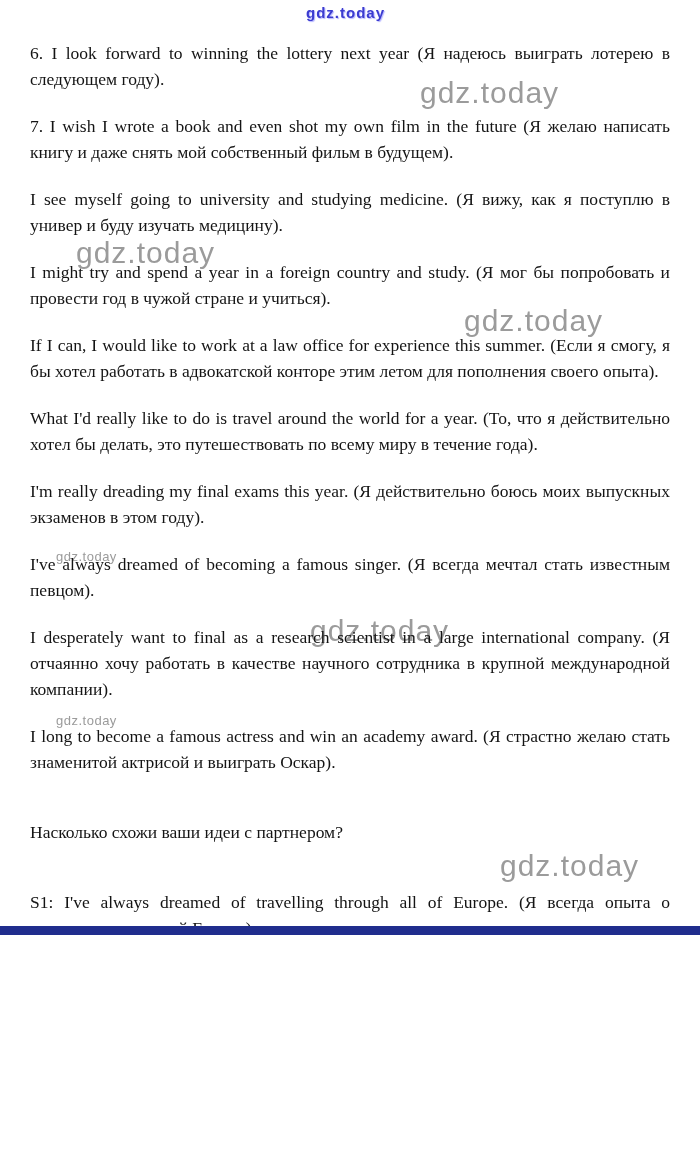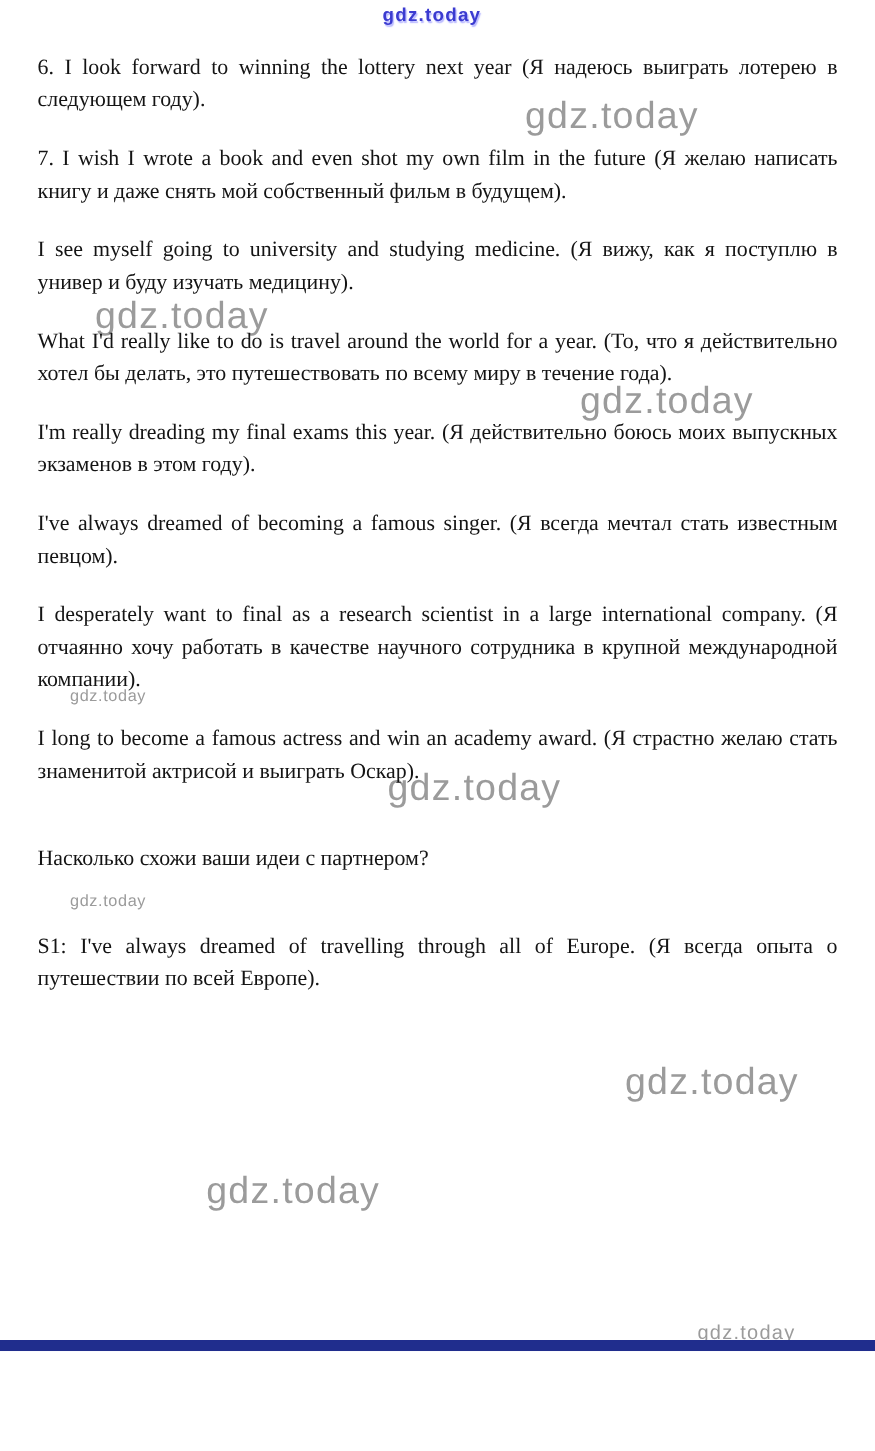--- a/index.html
+++ b/index.html
@@ -3,21 +3,21 @@
 <meta charset="utf-8">
 <style>
   html, body {
     margin: 0;
     padding: 0;
     background: #ffffff;
   }
   #page {
     position: relative;
     width: 700px;
-    height: 1081px;
+    height: 935px;
     background: #ffffff;
     overflow: hidden;
     font-family: "Liberation Serif", "DejaVu Serif", serif;
     color: #141414;
   }
   #content {
     position: relative;
     padding: 40px 30px 0 30px;
     z-index: 2;
   }
@@ -84,20 +84,22 @@
   <div class="wm wm-lg wm-pos-5">gdz.today</div>
   <div class="wm wm-sm wm-pos-6">gdz.today</div>
   <div class="wm wm-lg wm-pos-7">gdz.today</div>
   <div class="wm wm-lg wm-pos-8">gdz.today</div>
   <div class="wm wm-md wm-pos-9">gdz.today</div>
 
   <div id="content">
     <p class="para">6. I look forward to winning the lottery next year (Я надеюсь выиграть лотерею в следующем году).</p>
     <p class="para">7. I wish I wrote a book and even shot my own film in the future (Я желаю написать книгу и даже снять мой собственный фильм в будущем).</p>
     <p class="para">I see myself going to university and studying medicine. (Я вижу, как я поступлю в универ и буду изучать медицину).</p>
+    <p class="para">I might try and spend a year in a foreign country and study. (Я мог бы попробовать и провести год в чужой стране и учиться).</p>
+    <p class="para">If I can, I would like to work at a law office for experience this summer. (Если я смогу, я бы хотел работать в адвокатской конторе этим летом для пополнения своего опыта).</p>
     <p class="para">What I'd really like to do is travel around the world for a year. (То, что я действительно хотел бы делать, это путешествовать по всему миру в течение года).</p>
     <p class="para">I'm really dreading my final exams this year. (Я действительно боюсь моих выпускных экзаменов в этом году).</p>
     <p class="para">I've always dreamed of becoming a famous singer. (Я всегда мечтал стать известным певцом).</p>
     <p class="para">I desperately want to final as a research scientist in a large international company. (Я отчаянно хочу работать в качестве научного сотрудника в крупной международной компании).</p>
     <p class="para">I long to become a famous actress and win an academy award. (Я страстно желаю стать знаменитой актрисой и выиграть Оскар).</p>
     <p class="para gap-lg">Насколько схожи ваши идеи с партнером?</p>
     <p class="para gap-lg">S1: I've always dreamed of travelling through all of Europe. (Я всегда опыта о путешествии по всей Европе).</p>
   </div>
 
   <div class="footer-bar"></div>

